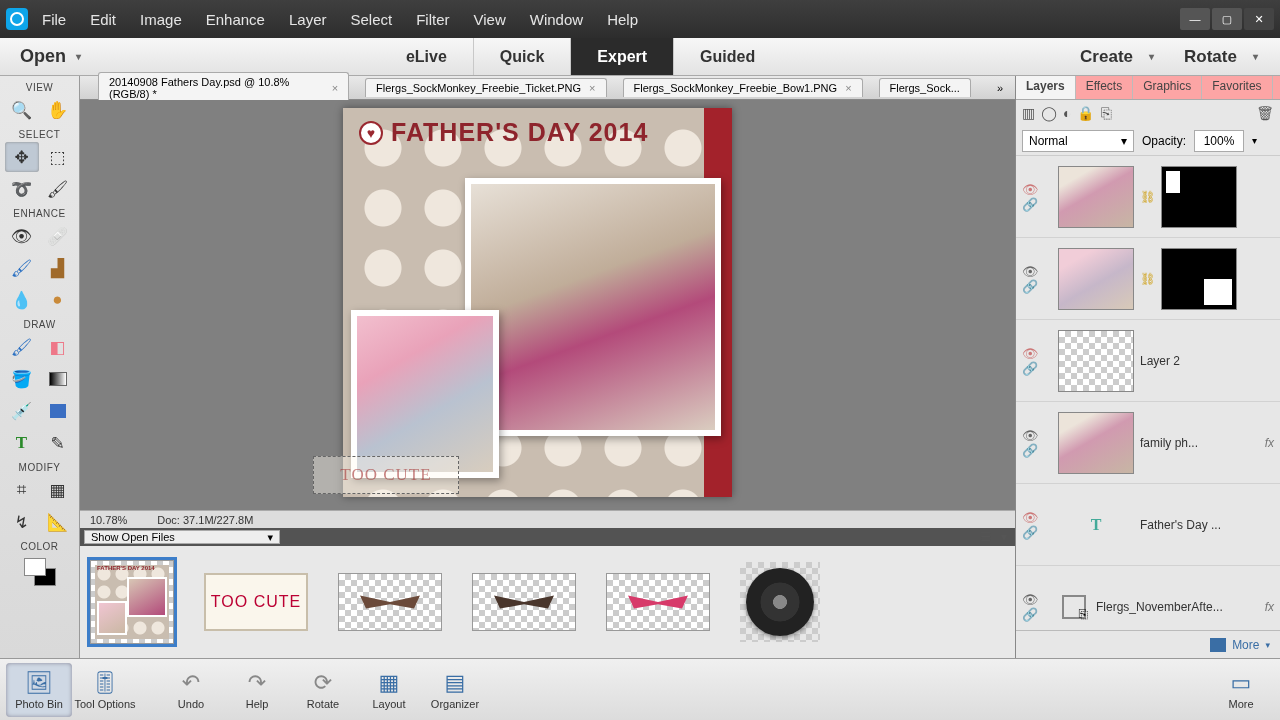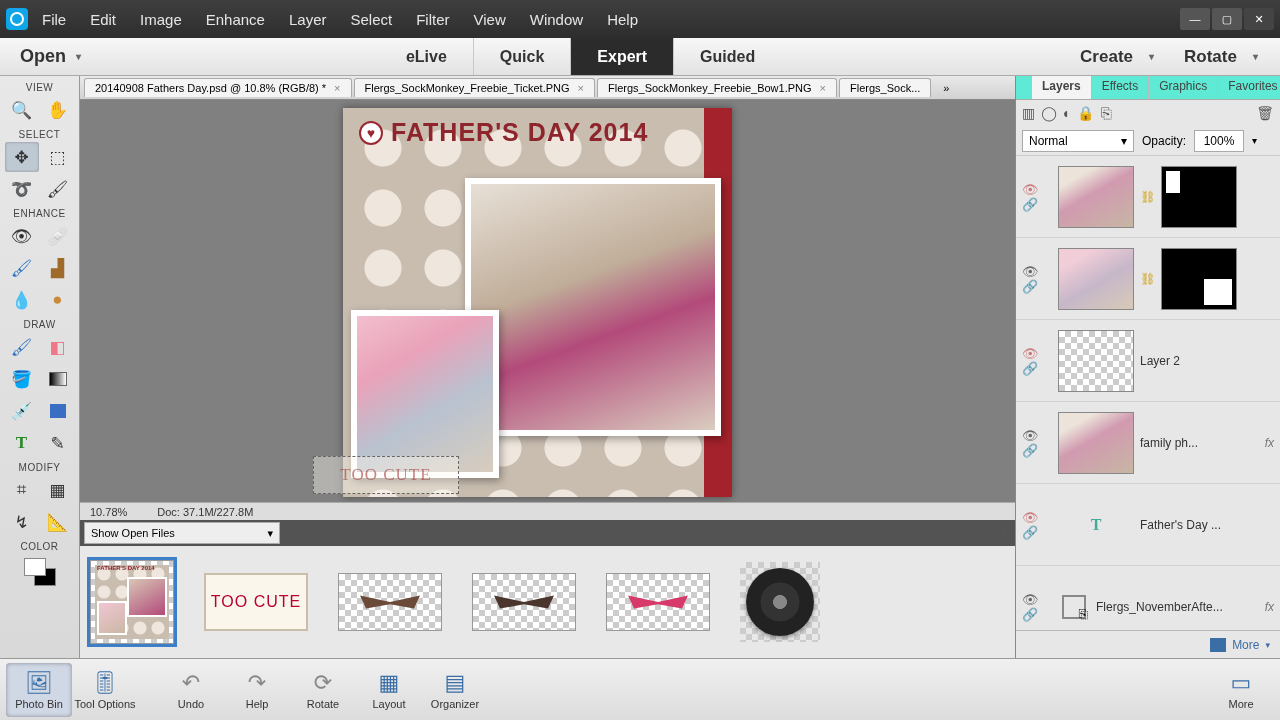--- a/index.html
+++ b/index.html
@@ -37,52 +37,52 @@
 .tool { width: 34px; height: 30px; display: flex; align-items: center; justify-content: center; font-size: 17px; color: #333; cursor: pointer; border-radius: 3px; }
 .tool.sel { background: #bfc9d4; box-shadow: inset 0 0 3px #888; }
 .color-sw { width: 40px; height: 28px; position: relative; margin-top: 4px; }
 .sw { position: absolute; width: 22px; height: 18px; border: 1px solid #888; }
 .sw.fg { background: #fff; top: 0; left: 4px; z-index: 2; }
 .sw.bg { background: #000; bottom: 0; right: 4px; }
 
 
 .docarea { flex: 1; display: flex; flex-direction: column; background: #535353; }
 .doctabs { height: 24px; background: linear-gradient(#e9e9e9, #d2d2d2); display: flex; align-items: center; padding-left: 4px; border-bottom: 1px solid #888; font-size: 11px; }
-.doctab { padding: 3px 10px; background: #f4f4f4; border: 1px solid #aaa; border-bottom: none; border-radius: 3px 3px 0 0; margin-right: 2px; display: flex; align-items: center; gap: 8px; cursor: pointer; max-width: 300px; }
+.doctab { padding: 3px 10px; background: #f4f4f4; border: 1px solid #aaa; border-bottom: none; border-radius: 3px 3px 0 0; margin-right: 2px; display: flex; align-items: center; gap: 8px; cursor: pointer; max-width: 300px; margin-left: 14px; }
 .doctab .x { color: #888; cursor: pointer; }
 .doctab.overflow { background: transparent; border: none; }
 .canvas-wrap { flex: 1; background: #808080; position: relative; overflow: hidden; }
 .canvas { position: absolute; left: 263px; top: 8px; width: 389px; height: 389px; background: #b7a999; box-shadow: 0 0 8px rgba(0,0,0,0.4); }
 .paper-bg { position: absolute; inset: 0; background: #c9bdb0; background-image: radial-gradient(circle, #efe7dd 18px, transparent 19px); background-size: 60px 60px; background-position: 10px 10px; }
 .red-strip { position: absolute; right: 0; top: 0; width: 28px; height: 100%; background: #a3222b; }
 .title-tag { position: absolute; top: 10px; left: 16px; display: flex; align-items: center; gap: 8px; }
 .heart { width: 24px; height: 24px; background: #fff; border: 2px solid #9a2830; border-radius: 50%; display: flex; align-items: center; justify-content: center; color: #9a2830; font-size: 14px; }
 .title-txt { font-family: Impact, sans-serif; font-size: 25px; letter-spacing: 1px; color: #8e242c; font-weight: 700; }
 .photo { position: absolute; background: #fff; padding: 6px; box-shadow: 2px 3px 8px rgba(0,0,0,0.35); }
 .photo .img { width: 100%; height: 100%; background: linear-gradient(135deg,#d7cfc4,#aa9a88); }
 .p1 { left: 122px; top: 70px; width: 256px; height: 258px; }
 .p1 .img { background: linear-gradient(160deg,#e7e0d7 0%,#c0ad99 40%,#b34a7a 60%,#dacdc0 100%); }
 .p2 { left: 8px; top: 202px; width: 148px; height: 168px; }
 .p2 .img { background: linear-gradient(150deg,#f2bfce 0%,#e9a2b9 30%,#b9c2d0 60%,#d8cdbe 100%); }
 .toocute { position: absolute; left: -30px; top: 348px; width: 146px; height: 38px; border: 1px dashed #666; background: rgba(255,250,240,0.4); display: flex; align-items: center; justify-content: center; }
 .toocute span { font-family: Georgia, serif; color: rgba(164,50,50,0.6); font-size: 17px; letter-spacing: 1px; }
 .status { height: 18px; background: #ddd; display: flex; align-items: center; font-size: 11px; color: #333; padding: 0 10px; gap: 30px; border-top: 1px solid #aaa; }
-.dropdown { height: 22px; background: #eee; border: 1px solid #aaa; font-size: 11px; padding: 1px 6px; margin: 2px 4px; width: 196px; display: flex; align-items: center; justify-content: space-between; }
+.dropdown { height: 14px; background: #eee; border: 1px solid #aaa; font-size: 11px; padding: 1px 6px; margin: 2px 4px; width: 196px; display: flex; align-items: center; justify-content: space-between; }
 .binrow { display: flex; align-items: center; }
 .bin-controls { margin-left: auto; margin-right: 8px; display: flex; gap: 10px; font-size: 12px; color: #555; }
 .photobin { flex: 0 0 112px; background: #e8e8e8; padding: 4px 10px; display: flex; gap: 30px; align-items: center; overflow: hidden; position: relative; }
 .thumb { width: 104px; height: 58px; background: #fff; border: 1px solid #999; display: flex; align-items: center; justify-content: center; font-size: 10px; color: #b03; position: relative; }
 .thumb.sel { outline: 3px solid #3d7ec9; }
 .thumb.square { width: 84px; height: 84px; }
 .thumb .chk { background-image: linear-gradient(45deg,#ccc 25%,transparent 25%),linear-gradient(-45deg,#ccc 25%,transparent 25%),linear-gradient(45deg,transparent 75%,#ccc 75%),linear-gradient(-45deg,transparent 75%,#ccc 75%); background-size: 12px 12px; background-position: 0 0,0 6px,6px -6px,-6px 0; position: absolute; inset: 0; }
 .bow { position: absolute; width: 60px; height: 22px; background: #7a5a4a; clip-path: polygon(0 20%,50% 50%,100% 20%,90% 80%,50% 60%,10% 80%); }
 
 
 .rightpanel { width: 265px; background: #e7e7e7; border-left: 1px solid #888; display: flex; flex-direction: column; font-size: 12px; }
-.panel-tabs { height: 24px; display: flex; background: #5eead4; border-bottom: 1px solid #aaa; padding-left: 16px; }
+.panel-tabs { height: 24px; display: flex; background: #fca5a5; border-bottom: 1px solid #aaa; }
 .ptab { padding: 3px 10px; font-size: 12px; color: #444; cursor: pointer; border-right: 1px solid #bbb; }
 .ptab.active { background: #f4f4f4; font-weight: 600; }
 .layer-toolbar { height: 26px; display: flex; align-items: center; gap: 6px; padding: 0 6px; color: #555; font-size: 14px; }
 .layer-toolbar span { cursor: pointer; }
 .layer-toolbar .trash { margin-left: auto; }
 .blend-row { height: 30px; display: flex; align-items: center; gap: 8px; padding: 0 6px; border-bottom: 1px solid #ccc; }
 .blend-sel { flex: 0 0 112px; height: 22px; background: #fff; border: 1px solid #aaa; padding: 0 6px; display: flex; align-items: center; justify-content: space-between; font-size: 12px; }
 .opac-val { width: 50px; height: 22px; background: #fff; border: 1px solid #aaa; display: flex; align-items: center; justify-content: center; }
 .layers { flex: 1; overflow-y: auto; }
 .layer { display: flex; align-items: center; min-height: 82px; padding: 4px 6px; border-bottom: 1px solid #d2d2d2; gap: 6px; }

